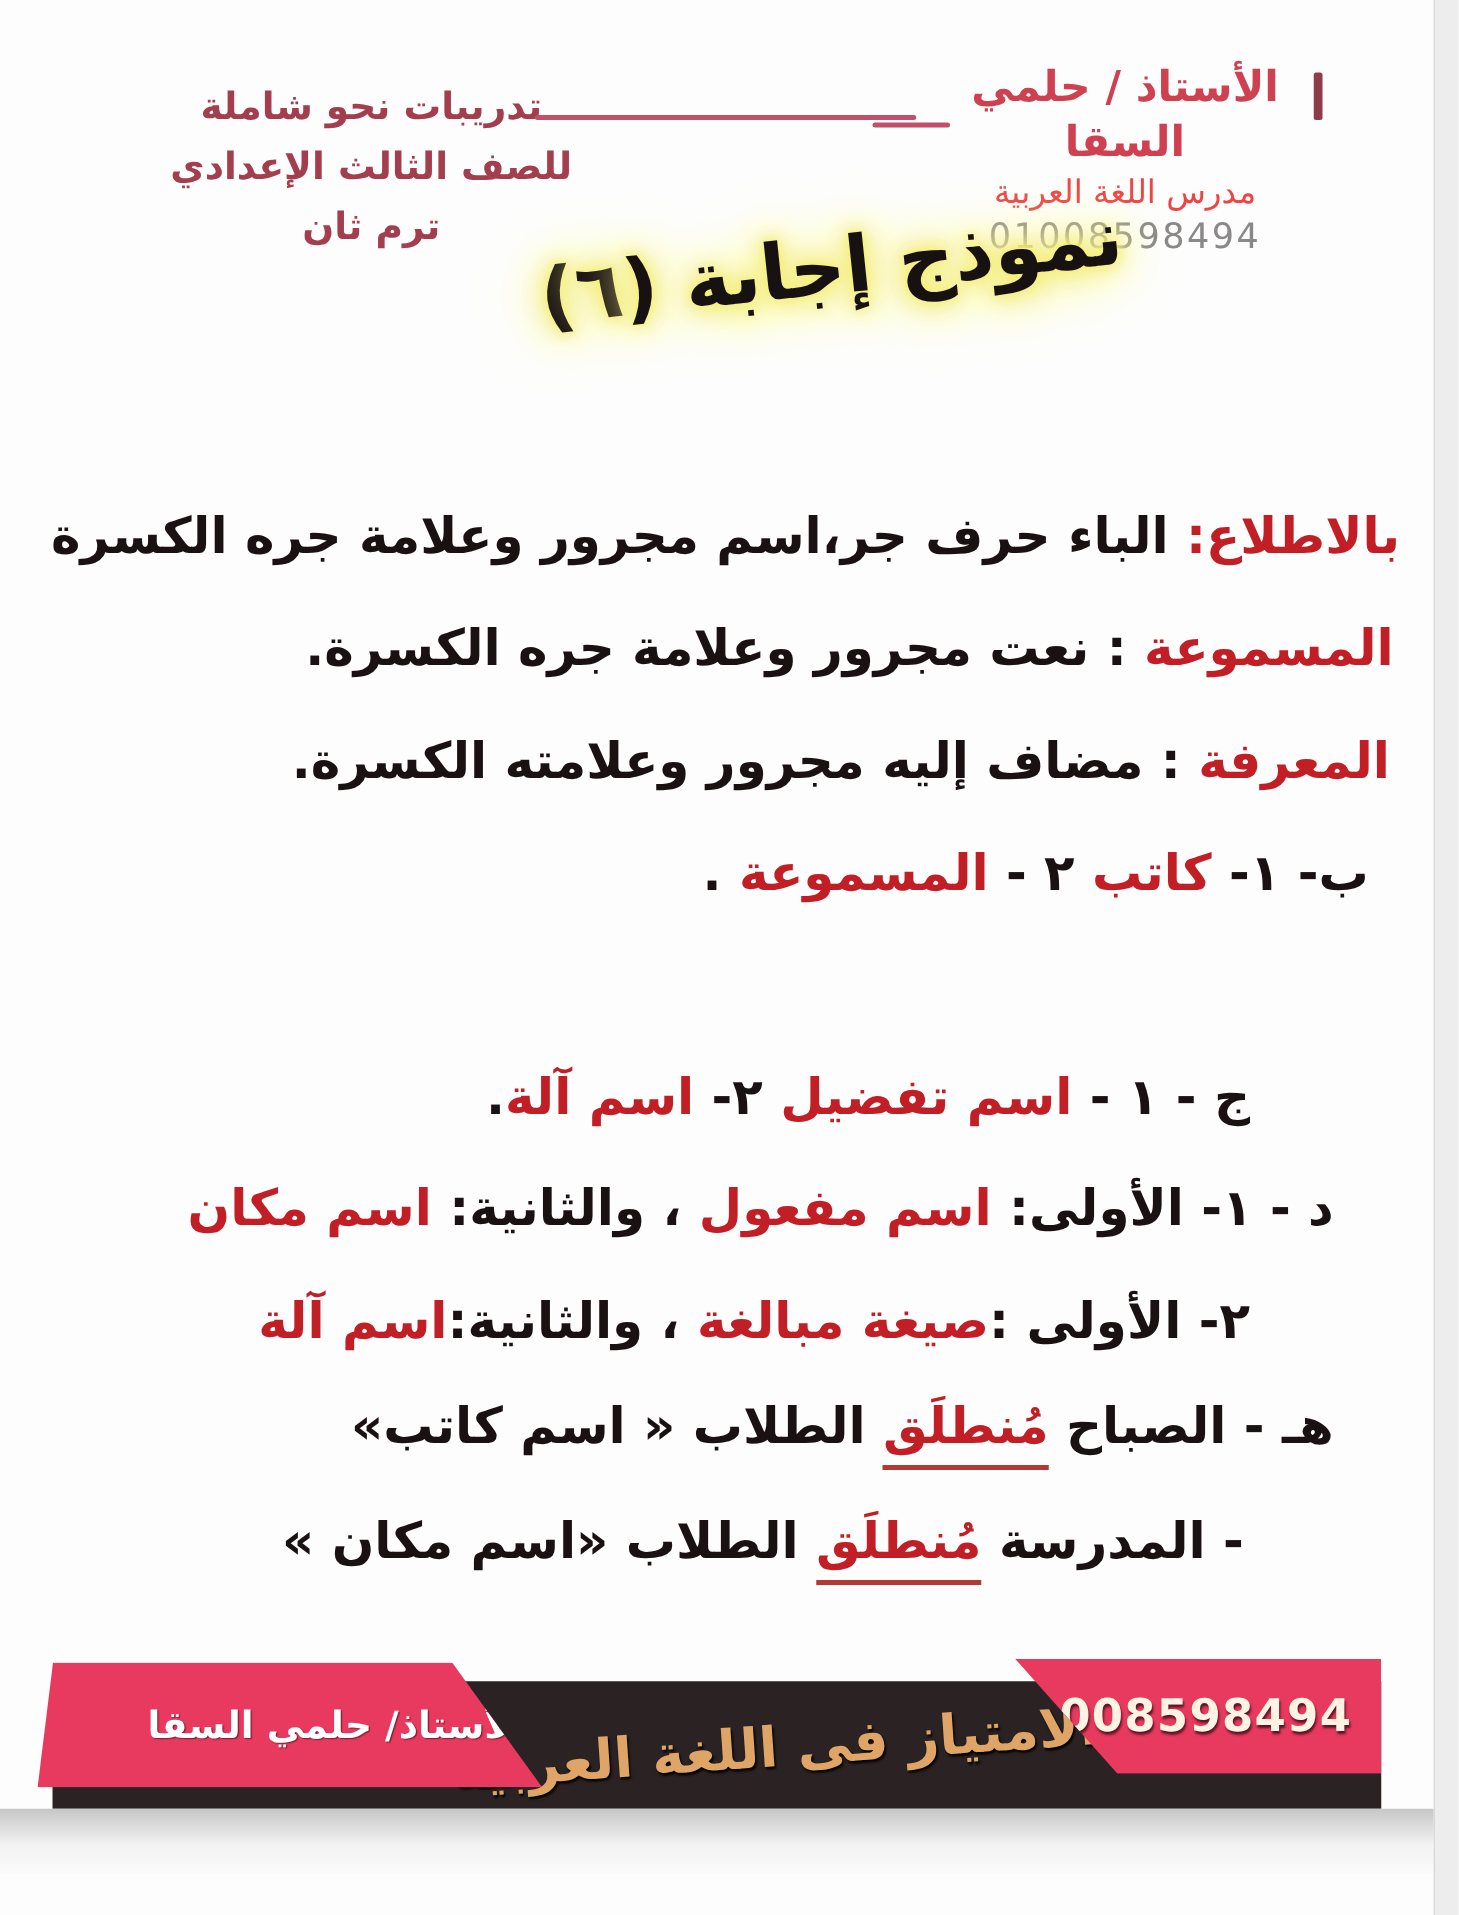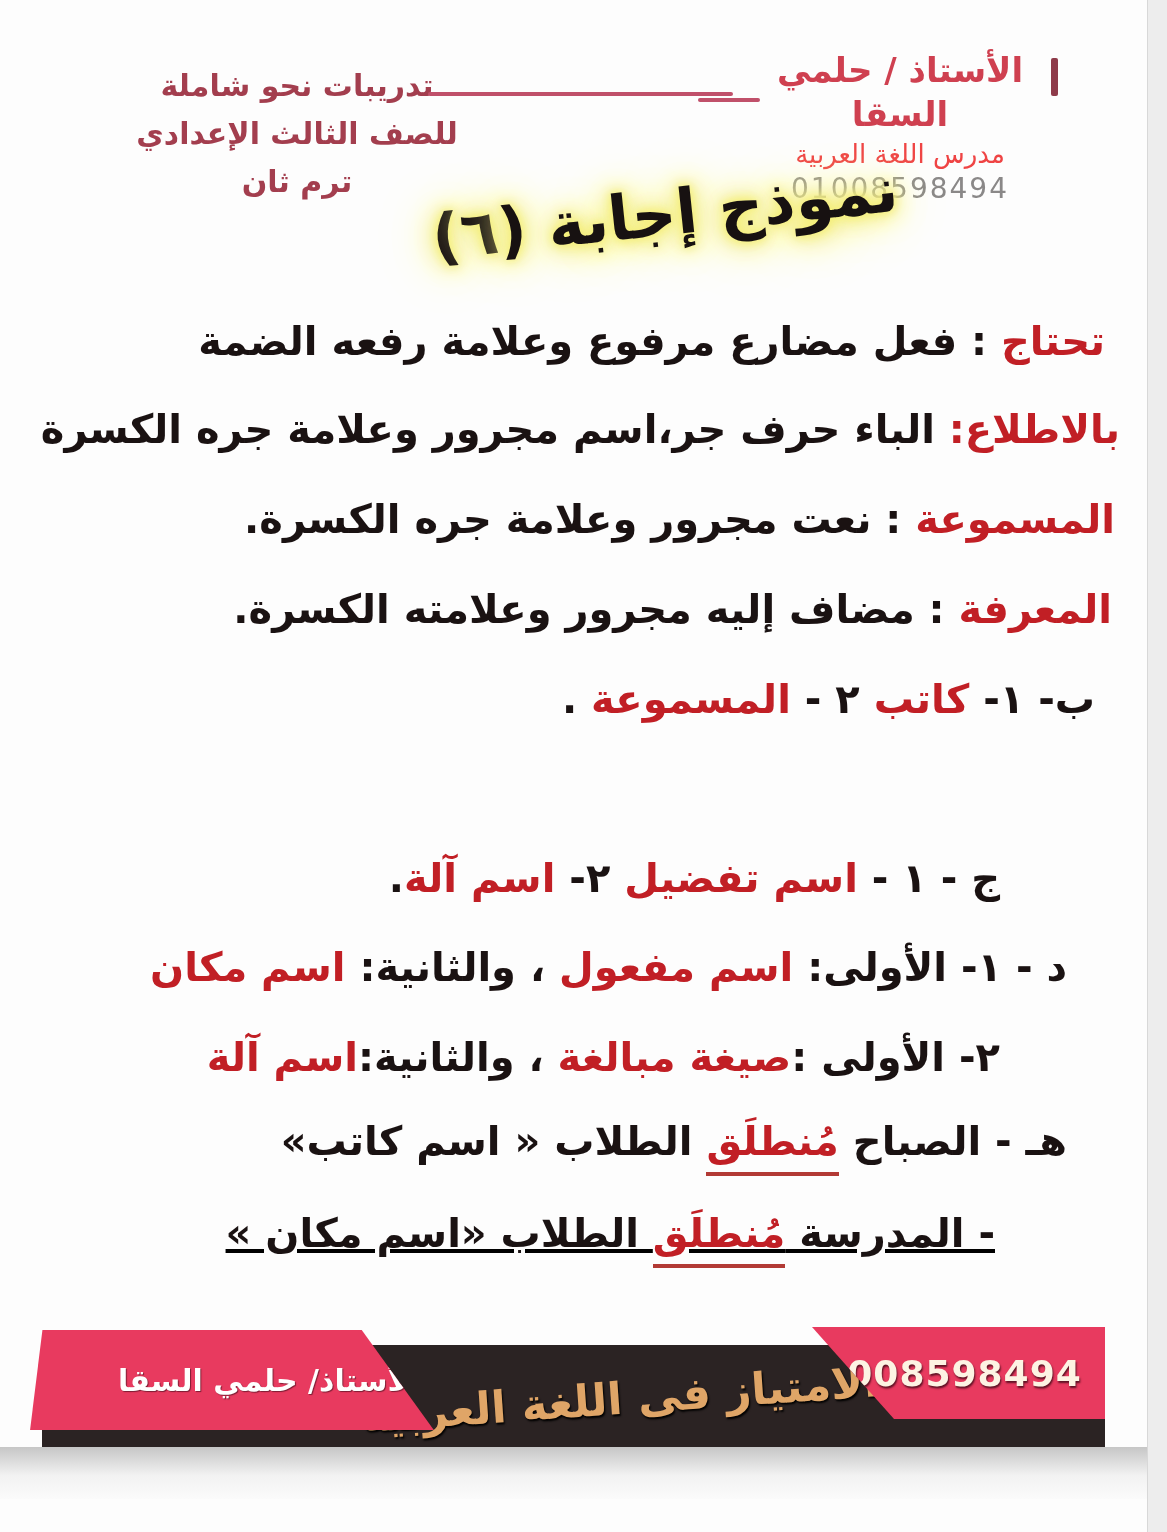--- a/index.html
+++ b/index.html
@@ -54,21 +54,21 @@
   .l0{top:310px;right:62px;}
   .l1{top:398px;right:47px;}
   .l2{top:488px;right:52px;}
   .l3{top:578px;right:55px;text-align:center;}
   .l4{top:668px;right:72px;text-align:right;}
   .l5{top:757px;right:262px;}
   .l6{top:847px;right:167px;}
   .l7{top:936px;right:100px;}
   .l8{top:1026px;right:167px;}
   .l9{top:1110px;right:100px;}
-  .l10{top:1202px;right:172px;text-decoration:underline;}
+  .l10{top:1202px;right:172px;}
   
   .ft-black{
     position:absolute;top:1345px;left:42px;width:1063px;height:102px;
     background:#2b2323;
   }
   .ft-gold{
     position:absolute;top:1352px;left:420px;width:400px;height:92px;
     display:flex;align-items:center;justify-content:center;
     transform:rotate(-4deg);
     font-size:44px;font-weight:bold;color:#dfa567;white-space:nowrap;
@@ -120,21 +120,20 @@
   <div class="hdr-right">
     <div class="hdr-teacher">الأستاذ / حلمي السقا</div>
     <div class="hdr-sub">مدرس اللغة العربية</div>
     <div class="hdr-phone">01008598494</div>
   </div>
   <div class="hdr-dash-short"></div>
   <div class="hdr-tick"></div>
 
   <div class="title">نموذج إجابة (٦)</div>
 
-  <div class="ans l0"><span class="seg-red">تحتاج</span><span class="seg-black"> : فعل مضارع مرفوع وعلامة رفعه الضمة</span></div>
   <div class="ans l1"><span class="seg-red">بالاطلاع:</span><span class="seg-black"> الباء حرف جر،اسم مجرور وعلامة جره الكسرة</span></div>
   <div class="ans l2"><span class="seg-red">المسموعة</span><span class="seg-black"> : نعت مجرور وعلامة جره الكسرة.</span></div>
   <div class="ans l3"><span class="seg-red">المعرفة</span><span class="seg-black"> : مضاف إليه مجرور وعلامته الكسرة.</span></div>
   <div class="ans l4"><span class="seg-black">ب- ١- </span><span class="seg-red">كاتب</span><span class="seg-black"> ٢ - </span><span class="seg-red">المسموعة</span><span class="seg-black"> .</span></div>
   <div class="ans l6"><span class="seg-black">ج - ١ - </span><span class="seg-red">اسم تفضيل</span><span class="seg-black"> ٢- </span><span class="seg-red">اسم آلة</span><span class="seg-black">.</span></div>
   <div class="ans l7"><span class="seg-black">د - ١- الأولى: </span><span class="seg-red">اسم مفعول</span><span class="seg-black"> ، والثانية: </span><span class="seg-red">اسم مكان</span></div>
   <div class="ans l8"><span class="seg-black">٢- الأولى :</span><span class="seg-red">صيغة مبالغة</span><span class="seg-black"> ، والثانية:</span><span class="seg-red">اسم آلة</span></div>
   <div class="ans l9"><span class="seg-black">هـ - الصباح </span><span class="seg-red seg-u">مُنطلَق</span><span class="seg-black"> الطلاب « اسم كاتب»</span></div>
   <div class="ans l10"><span class="seg-black">- المدرسة </span><span class="seg-red seg-u">مُنطلَق</span><span class="seg-black"> الطلاب  «اسم مكان »</span></div>
 

